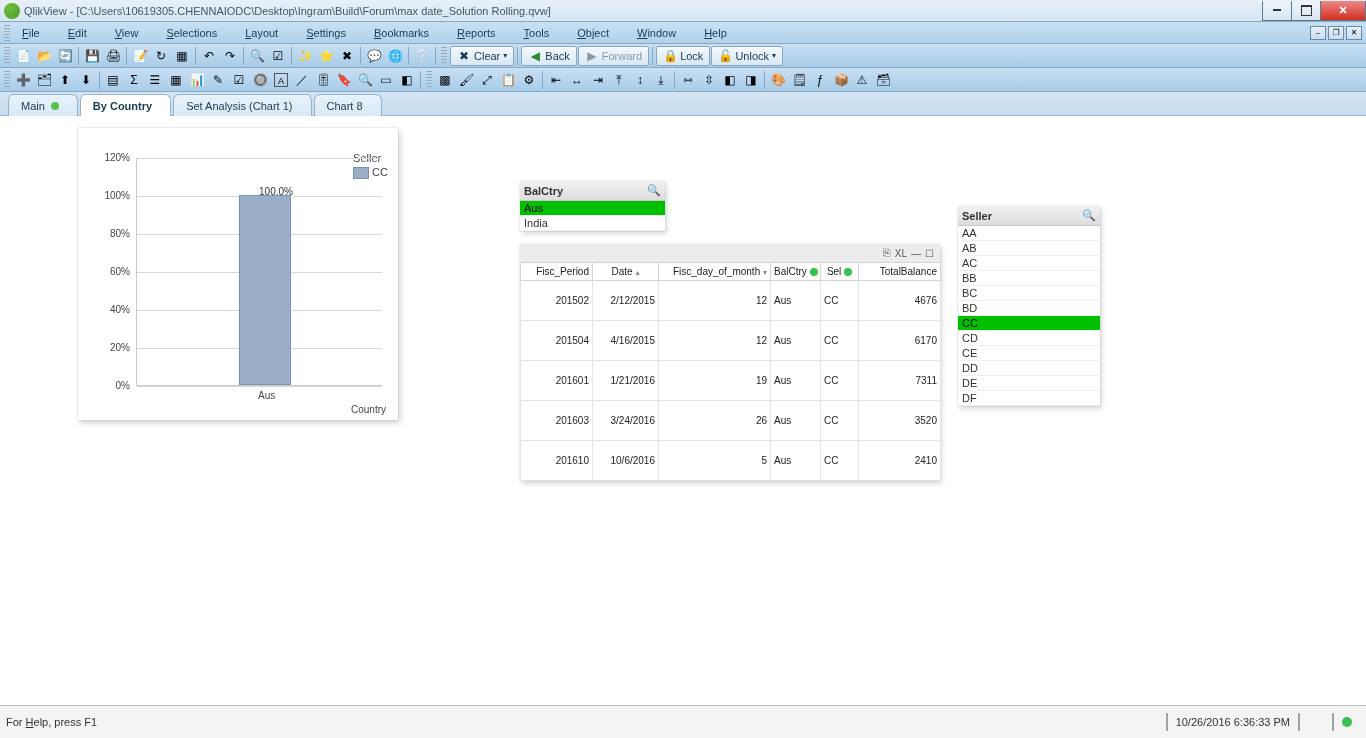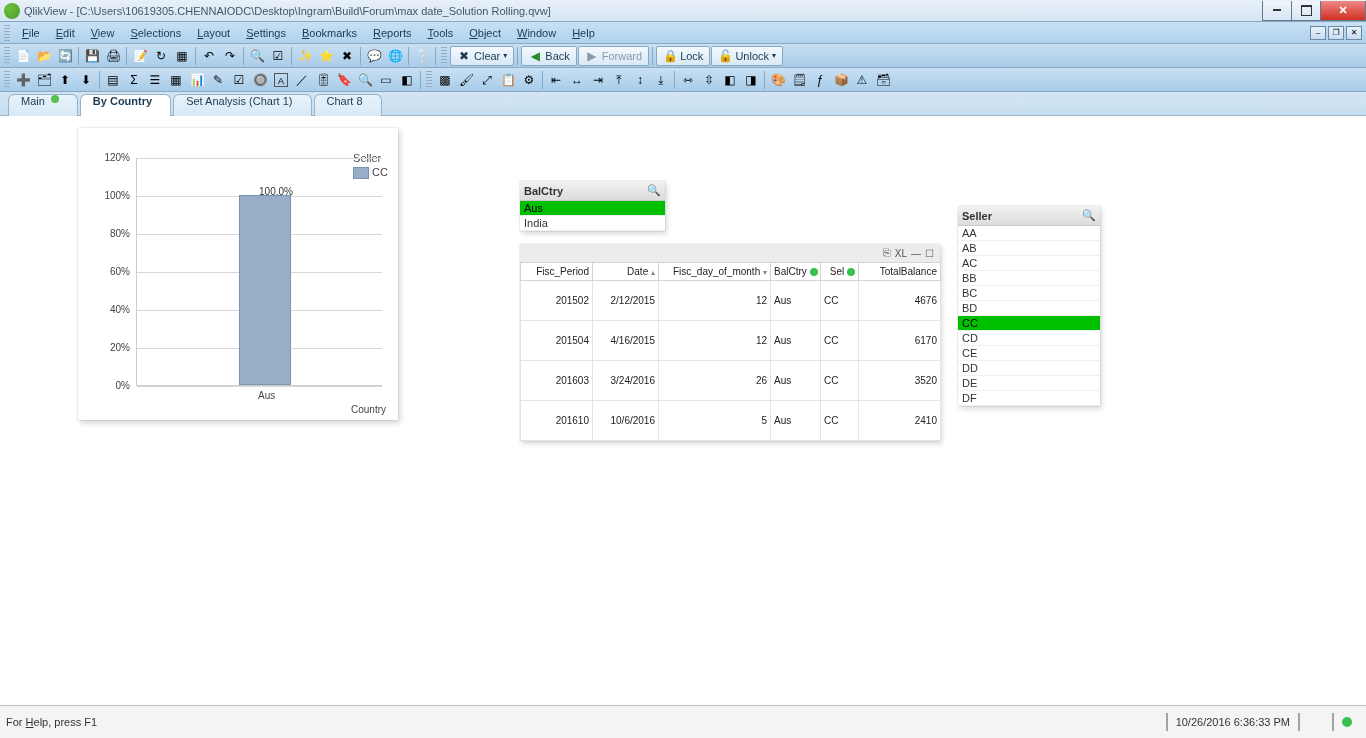--- a/index.html
+++ b/index.html
@@ -31,21 +31,21 @@
 .tsep { width: 1px; height: 18px; background: #8aa8c0; margin: 0 2px; }
 .tlabelbtn { height: 20px; padding: 0 6px; display: flex; align-items: center; gap: 3px; border: 1px solid #8aa8c0; border-radius: 2px; background: linear-gradient(#f4f9fd, #d8e8f6); color: #1a3a52; }
 .tlabelbtn.disabled { color: #8a9aa8; }
 .tlabelbtn .dd { font-size: 8px; color: #1a3a52; }
 
 
 .ico { display: inline-block; width: 14px; height: 14px; line-height: 14px; text-align: center; font-size: 12px; }
 
 
 .tabstrip { height: 24px; background: linear-gradient(#d4e5f4, #c6def0); border-bottom: 1px solid #96b4cc; display: flex; align-items: flex-end; padding-left: 8px; gap: 0; }
-.tab { height: 22px; padding: 0 18px 0 12px; border: 1px solid #96b4cc; border-bottom: none; border-radius: 6px 6px 0 0; background: linear-gradient(#e8f2fa, #d8eaf6); margin-right: 2px; display: flex; align-items: flex-start; gap: 6px; color: #1a3a52; position: relative; top: 1px; }
+.tab { height: 22px; padding: 0 18px 0 12px; border: 1px solid #96b4cc; border-bottom: none; border-radius: 6px 6px 0 0; background: linear-gradient(#e8f2fa, #d8eaf6); margin-right: 2px; display: flex; align-items: center; gap: 6px; color: #1a3a52; position: relative; top: 1px; }
 .tab.active { background: #fff; font-weight: bold; z-index: 2; }
 .tab .dot { width: 8px; height: 8px; border-radius: 50%; background: #5ac050; }
 
 
 .workspace { position: relative; height: 620px; background: #fff; }
 
 
 .chartpanel { position: absolute; left: 78px; top: 12px; width: 320px; height: 292px; background: #fff; box-shadow: 2px 3px 6px rgba(0,0,0,0.18), 0 0 1px rgba(0,0,0,0.3); }
 .chartarea { position: absolute; left: 58px; top: 30px; width: 246px; height: 228px; border-left: 1px solid #ccc; border-bottom: 1px solid #ccc; }
 .gridline { position: absolute; left: 0; width: 100%; border-top: 1px solid #d8d8d8; }
@@ -62,21 +62,21 @@
 .lb-header { height: 20px; background: linear-gradient(#f2f2f2, #dcdcdc); border-bottom: 1px solid #c8c8c8; display: flex; align-items: center; padding: 0 4px; font-weight: bold; color: #333; }
 .lb-header .spacer { flex: 1; }
 .lb-row { height: 15px; line-height: 15px; padding: 0 4px; color: #333; border-bottom: 1px solid #f0f0f0; }
 .lb-row.selected { background: #00c000; color: #000; }
 
 
 .stable-wrap { position: absolute; background: #fff; box-shadow: 2px 3px 5px rgba(0,0,0,0.15), 0 0 1px rgba(0,0,0,0.25); }
 .stable-cap { height: 18px; background: #ececec; display: flex; justify-content: flex-end; align-items: center; gap: 4px; padding-right: 6px; color: #555; font-size: 10px; }
 .stable-cap .capicon { font-size: 10px; color: #555; cursor: default; }
 table.stable { border-collapse: collapse; width: 100%; table-layout: fixed; }
-.stable th { background: #fff; border: 1px solid #d4d4d4; padding: 2px 3px; text-align: right; color: #222; font-weight: normal; height: 18px; white-space: nowrap; overflow: hidden; font-size: 10px; }
+.stable th { background: #fff; border: 1px solid #d4d4d4; padding: 2px 3px; text-align: center; color: #222; font-weight: normal; height: 18px; white-space: nowrap; overflow: hidden; font-size: 10px; }
 .stable td { border: 1px solid #e4e4e4; padding: 14px 3px; color: #222; height: 15px; white-space: nowrap; font-size: 10px; }
 .stable .r { text-align: right; }
 .greendot { display: inline-block; width: 8px; height: 8px; background: #3ac050; border-radius: 50%; vertical-align: middle; }
 .sorticon { font-size: 8px; color: #888; }
 
 
 .statusbar { position: absolute; left: 0; right: 0; bottom: 0; height: 33px; border-top: 1px solid #c0c0c0; background: #f4f4f4; display: flex; align-items: center; padding: 0 6px; color: #333; }
 .statusbar .fill { flex: 1; }
 .statusbar .cell { padding: 0 8px; border-left: 2px solid #a3a3a3; height: 18px; display: flex; align-items: center; gap: 4px; }
 .statusbar .led { width: 10px; height: 10px; border-radius: 50%; background: #3ac050; }
@@ -91,21 +91,21 @@
   </div>
   <div class="winbtns">
     <div class="winbtn min"></div>
     <div class="winbtn max"></div>
     <div class="winbtn close"></div>
   </div>
 </div>
 
 <div class="menubar">
   <div class="grip"></div>
-  <div id="menuitems" style="display: flex;">
+  <div id="menuitems" style="display: flex; gap: 12px;">
       <span class="menuitem"><u>F</u>ile</span>
       <span class="menuitem"><u>E</u>dit</span>
       <span class="menuitem"><u>V</u>iew</span>
       <span class="menuitem"><u>S</u>elections</span>
       <span class="menuitem"><u>L</u>ayout</span>
       <span class="menuitem"><u>S</u>ettings</span>
       <span class="menuitem"><u>B</u>ookmarks</span>
       <span class="menuitem"><u>R</u>eports</span>
       <span class="menuitem"><u>T</u>ools</span>
       <span class="menuitem"><u>O</u>bject</span>
@@ -435,20 +435,28 @@
           </tr>
           <tr>
             <td class="r">201504</td>
             <td class="r">4/16/2015</td>
             <td class="r">12</td>
             <td>Aus</td>
             <td>CC</td>
             <td class="r">6170</td>
           </tr>
           <tr>
+            <td class="r">201601</td>
+            <td class="r">1/21/2016</td>
+            <td class="r">19</td>
+            <td>Aus</td>
+            <td>CC</td>
+            <td class="r">7311</td>
+          </tr>
+          <tr>
             <td class="r">201603</td>
             <td class="r">3/24/2016</td>
             <td class="r">26</td>
             <td>Aus</td>
             <td>CC</td>
             <td class="r">3520</td>
           </tr>
           <tr>
             <td class="r">201610</td>
             <td class="r">10/6/2016</td>

